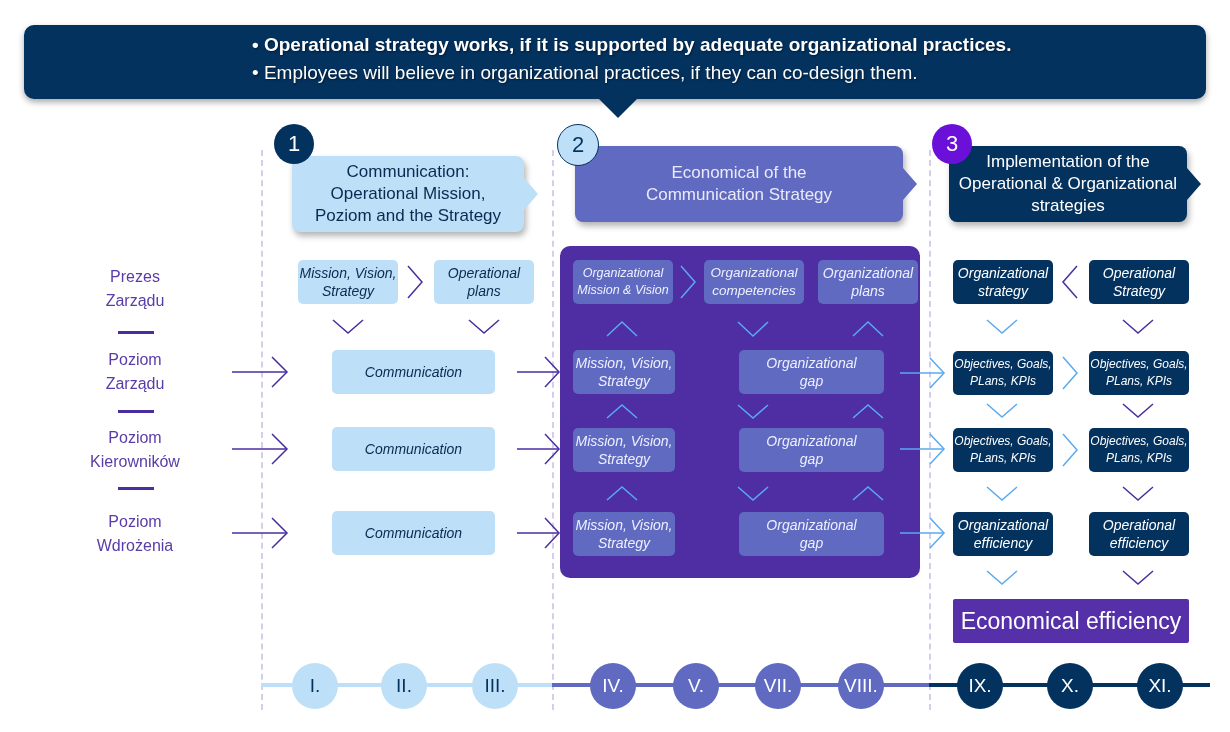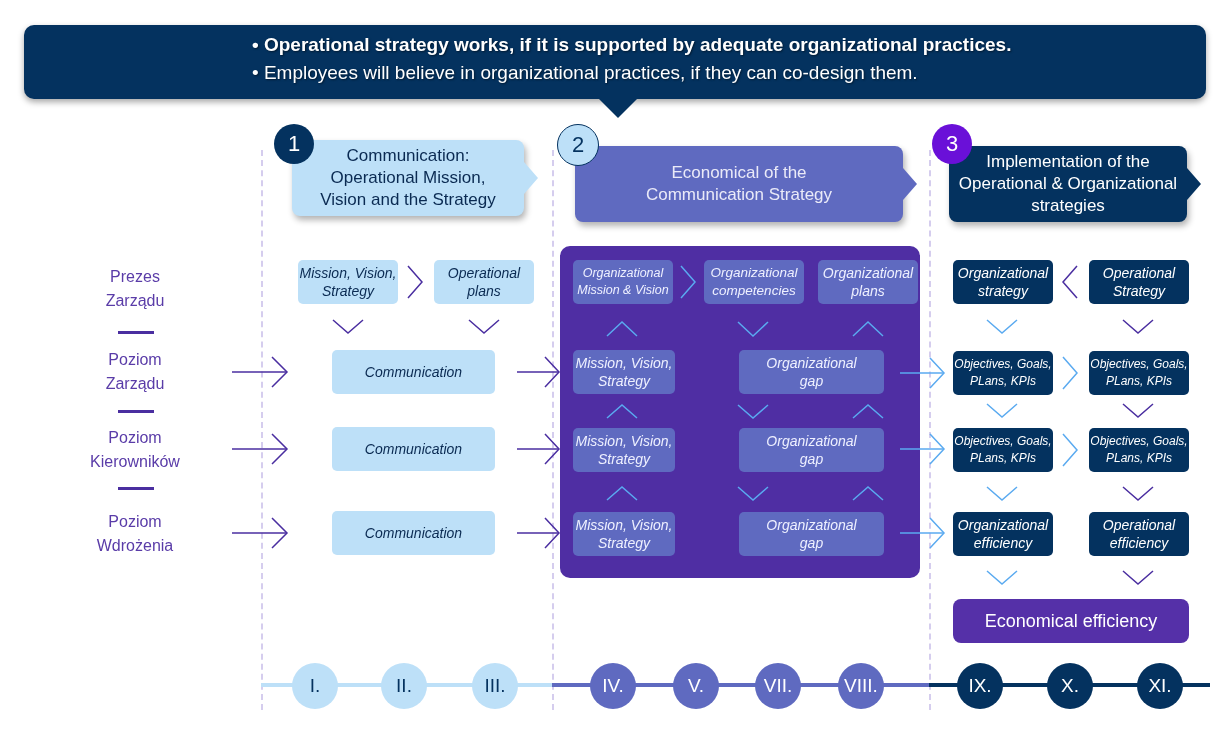--- a/index.html
+++ b/index.html
@@ -9,40 +9,40 @@
   #banner{left:24px;top:25px;width:1182px;height:74px;background:#04325f;border-radius:10px;box-shadow:0 3px 6px rgba(0,0,0,0.35);color:#fff;}
   #banner-tail{left:598px;top:98px;width:0;height:0;border-left:20px solid transparent;border-right:20px solid transparent;border-top:20px solid #04325f;}
   .bline{position:absolute;left:228px;font-size:19px;white-space:nowrap;text-shadow:1px 1px 2px rgba(0,0,0,0.5);}
   #bl1{top:9px;font-weight:bold;}
   #bl2{top:37px;}
   
   .vdash{position:absolute;width:0;border-left:2px dashed #d5cdee;}
   
   .phase{position:absolute;display:flex;align-items:center;justify-content:center;text-align:center;font-size:17px;line-height:22px;border-radius:8px;box-shadow:2px 4px 6px rgba(0,0,0,0.3);}
   .phase .tip{position:absolute;right:-14px;top:50%;margin-top:-16px;width:0;height:0;border-top:16px solid transparent;border-bottom:16px solid transparent;border-left:14px solid;}
-  #ph1{left:292px;top:140px;width:232px;height:76px;background:#bde0f8;color:#0a2a52;}
+  #ph1{left:292px;top:156px;width:232px;height:76px;background:#bde0f8;color:#0a2a52;}
   #ph1 .tip{border-left-color:#bde0f8;}
   #ph2{left:575px;top:146px;width:328px;height:76px;background:#5f6ac0;color:#eaeaf8;}
   #ph2 .tip{border-left-color:#5f6ac0;}
   #ph3{left:949px;top:146px;width:238px;height:76px;background:#04325f;color:#ffffff;}
   #ph3 .tip{border-left-color:#04325f;}
   .badge{position:absolute;width:40px;height:40px;border-radius:50%;display:flex;align-items:center;justify-content:center;font-size:22px;}
   #b1{left:274px;top:124px;background:#04325f;color:#fff;}
   #b2{left:557px;top:124px;background:#bde0f8;color:#04325f;border:1px solid #04325f;}
   #b3{left:932px;top:124px;background:#6a10d8;color:#fff;}
   
   .lvl{position:absolute;left:70px;width:130px;text-align:center;color:#5a3ca8;font-size:16px;line-height:24px;}
   .lvl-sep{position:absolute;left:118px;width:36px;height:3px;background:#4a2ea0;}
   
   .box{position:absolute;display:flex;align-items:center;justify-content:center;text-align:center;font-style:italic;font-size:14px;line-height:18px;border-radius:5px;}
   .lb{background:#bde0f8;color:#0a2a52;}
   .pb{background:#5f6ac0;color:#eef0ff;}
   .db{background:#04325f;color:#ffffff;}
   #purple-panel{left:560px;top:246px;width:360px;height:332px;background:#4f2ea3;border-radius:10px;}
-  #econ{left:953px;top:599px;width:236px;height:44px;background:#5530a8;color:#fff;font-style:normal;font-size:18px;border-radius:8px;}
+  #econ{left:953px;top:599px;width:236px;height:44px;background:#5530a8;color:#fff;font-style:normal;font-size:23px;border-radius:2px;}
   
   .tl{position:absolute;height:4px;top:683px;}
   .node{position:absolute;top:663px;width:46px;height:46px;border-radius:50%;display:flex;align-items:center;justify-content:center;font-size:19px;}
   .n1{background:#bde0f8;color:#04325f;}
   .n2{background:#5f6ac0;color:#fff;}
   .n3{background:#04325f;color:#fff;}
   svg.ov{position:absolute;left:0;top:0;}
 </style>
 </head>
 <body>
@@ -51,21 +51,21 @@
   <div id="bl1" class="bline">• Operational strategy works, if it is supported by adequate organizational practices.</div>
   <div id="bl2" class="bline">• Employees will believe in organizational practices, if they can co-design them.</div>
 </div>
 <div id="banner-tail" class="abs"></div>
 
 <div class="vdash" style="left:261px;top:150px;height:560px;"></div>
 <div class="vdash" style="left:552px;top:150px;height:560px;"></div>
 <div class="vdash" style="left:929px;top:150px;height:560px;"></div>
 
 <div id="ph1" class="phase">
-  <div><span>Communication:</span><br><span>Operational Mission,</span><br><span>Vision and the Strategy</span></div>
+  <div><span>Communication:</span><br><span>Operational Mission,</span><br><span>Poziom and the Strategy</span></div>
   <div class="tip"></div>
 </div>
 <div id="b1" class="badge">1</div>
 
 <div id="ph2" class="phase">
   <div><span>Economical of the</span><br><span>Communication Strategy</span></div>
   <div class="tip"></div>
 </div>
 <div id="b2" class="badge">2</div>
 

